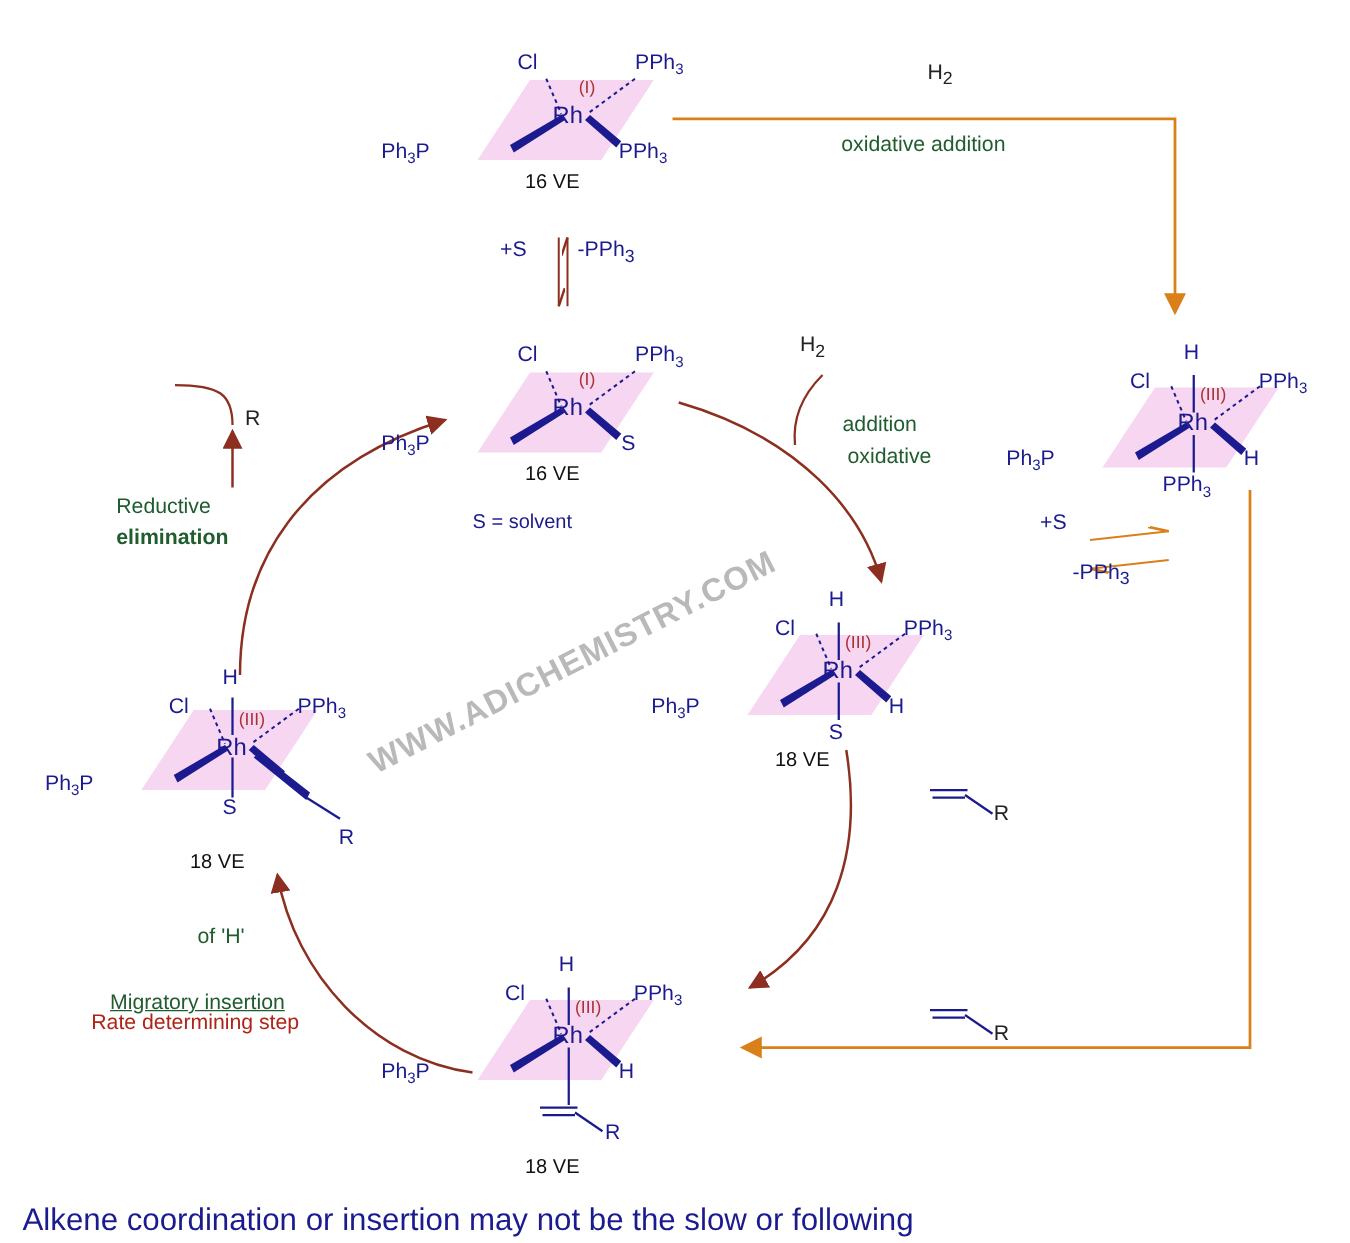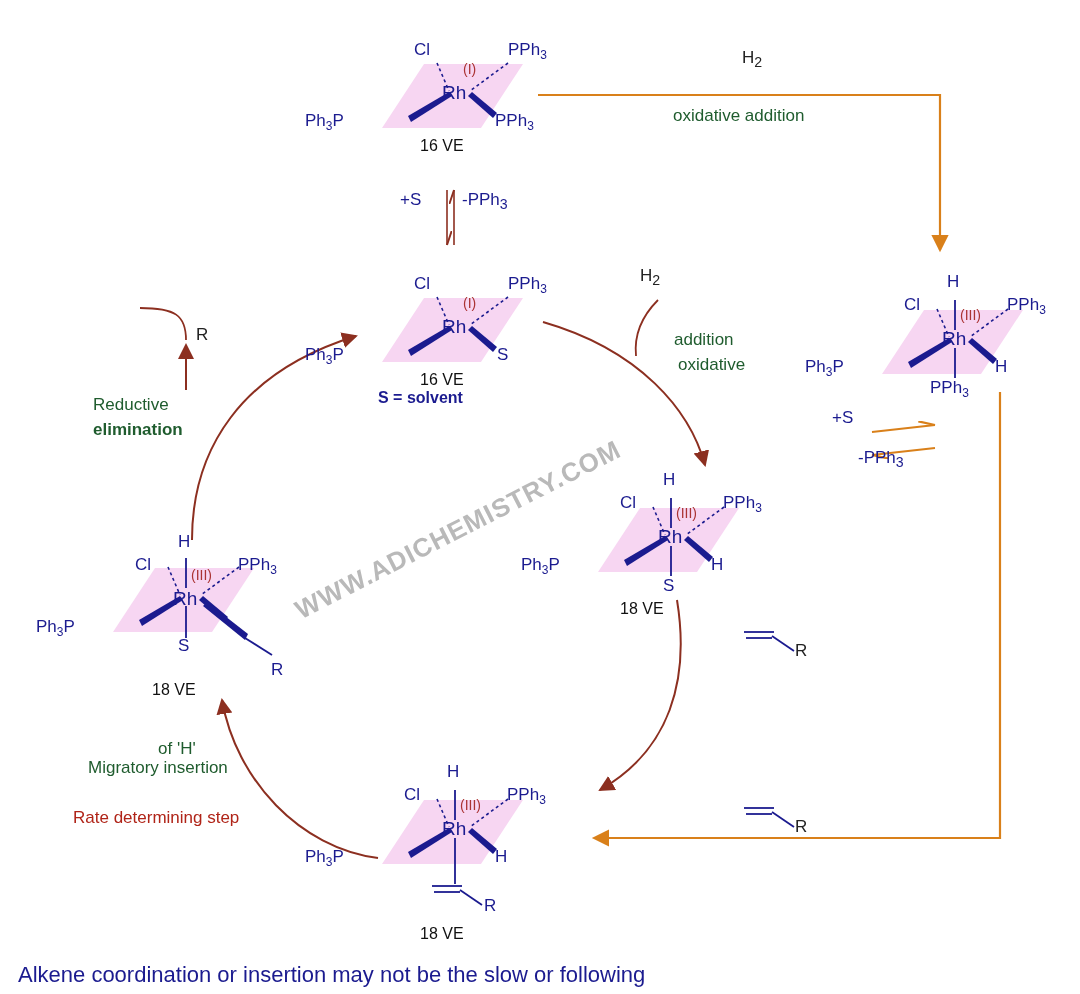--- a/index.html
+++ b/index.html
@@ -36,21 +36,21 @@
     letter-spacing:1px;
     transform:rotate(-27deg);
     transform-origin:left top;
     white-space:nowrap;
   }
 
   .bottomtext {
     position:absolute;
     left:18px; top:962px;
     color:#1b1b8f;
-    font-size:22px;
+    font-size:25px;
     white-space:nowrap;
     overflow:hidden;
     width:1050px;
   }
 </style>
 </head>
 <body>
 
 <div id="canvas">
 
@@ -203,21 +203,21 @@
   <div class="ann green" style="left:673px; top:106px;">oxidative addition</div>
 
   <div class="complex">
     <div class="cx-label" style="left:414px; top:274px;">Cl</div>
     <div class="cx-label sub" style="left:508px; top:274px;">PPh<sub>3</sub></div>
     <div class="cx-label sub" style="left:305px; top:345px;">Ph<sub>3</sub>P</div>
     <div class="cx-label" style="left:497px; top:345px;">S</div>
     <div class="metal" style="left:442px; top:316px;">Rh</div>
     <div class="ox" style="left:463px; top:295px;">(I)</div>
     <div class="ve" style="left:420px; top:371px;">16 VE</div>
-    <div class="solvnote" style="left:378px; top:389px;font-weight:bold;">S = solvent</div>
+    <div class="solvnote" style="left:378px; top:409px;">S = solvent</div>
   </div>
 
   <div class="ann dark" style="left:640px; top:266px;">H<sub>2</sub></div>
   <div class="ann green" style="left:674px; top:330px;">addition</div>
   <div class="ann green" style="left:678px; top:355px;">oxidative</div>
 
   <div class="complex">
     <div class="cx-label" style="left:947px; top:272px;">H</div>
     <div class="cx-label" style="left:904px; top:295px;">Cl</div>
     <div class="cx-label sub" style="left:1007px; top:295px;">PPh<sub>3</sub></div>
@@ -251,21 +251,21 @@
     <div class="cx-label" style="left:404px; top:785px;">Cl</div>
     <div class="cx-label sub" style="left:507px; top:785px;">PPh<sub>3</sub></div>
     <div class="cx-label sub" style="left:305px; top:847px;">Ph<sub>3</sub>P</div>
     <div class="cx-label" style="left:495px; top:847px;">H</div>
     <div class="cx-label" style="left:484px; top:896px;">R</div>
     <div class="metal" style="left:442px; top:818px;">Rh</div>
     <div class="ox" style="left:460px; top:797px;">(III)</div>
     <div class="ve" style="left:420px; top:925px;">18 VE</div>
   </div>
 
-  <div class="ann green" style="left:88px; top:758px;">Migratory insertion</div>
+  <div class="ann green" style="left:88px; top:792px;text-decoration:underline;">Migratory insertion</div>
   <div class="ann green" style="left:158px; top:739px;">of 'H'</div>
   <div class="ann red" style="left:73px; top:808px;text-align:right;">Rate determining step</div>
 
   <div class="complex">
     <div class="cx-label" style="left:178px; top:532px;">H</div>
     <div class="cx-label" style="left:135px; top:555px;">Cl</div>
     <div class="cx-label sub" style="left:238px; top:555px;">PPh<sub>3</sub></div>
     <div class="cx-label sub" style="left:36px; top:617px;">Ph<sub>3</sub>P</div>
     <div class="cx-label" style="left:178px; top:636px;">S</div>
     <div class="cx-label" style="left:271px; top:660px;">R</div>

